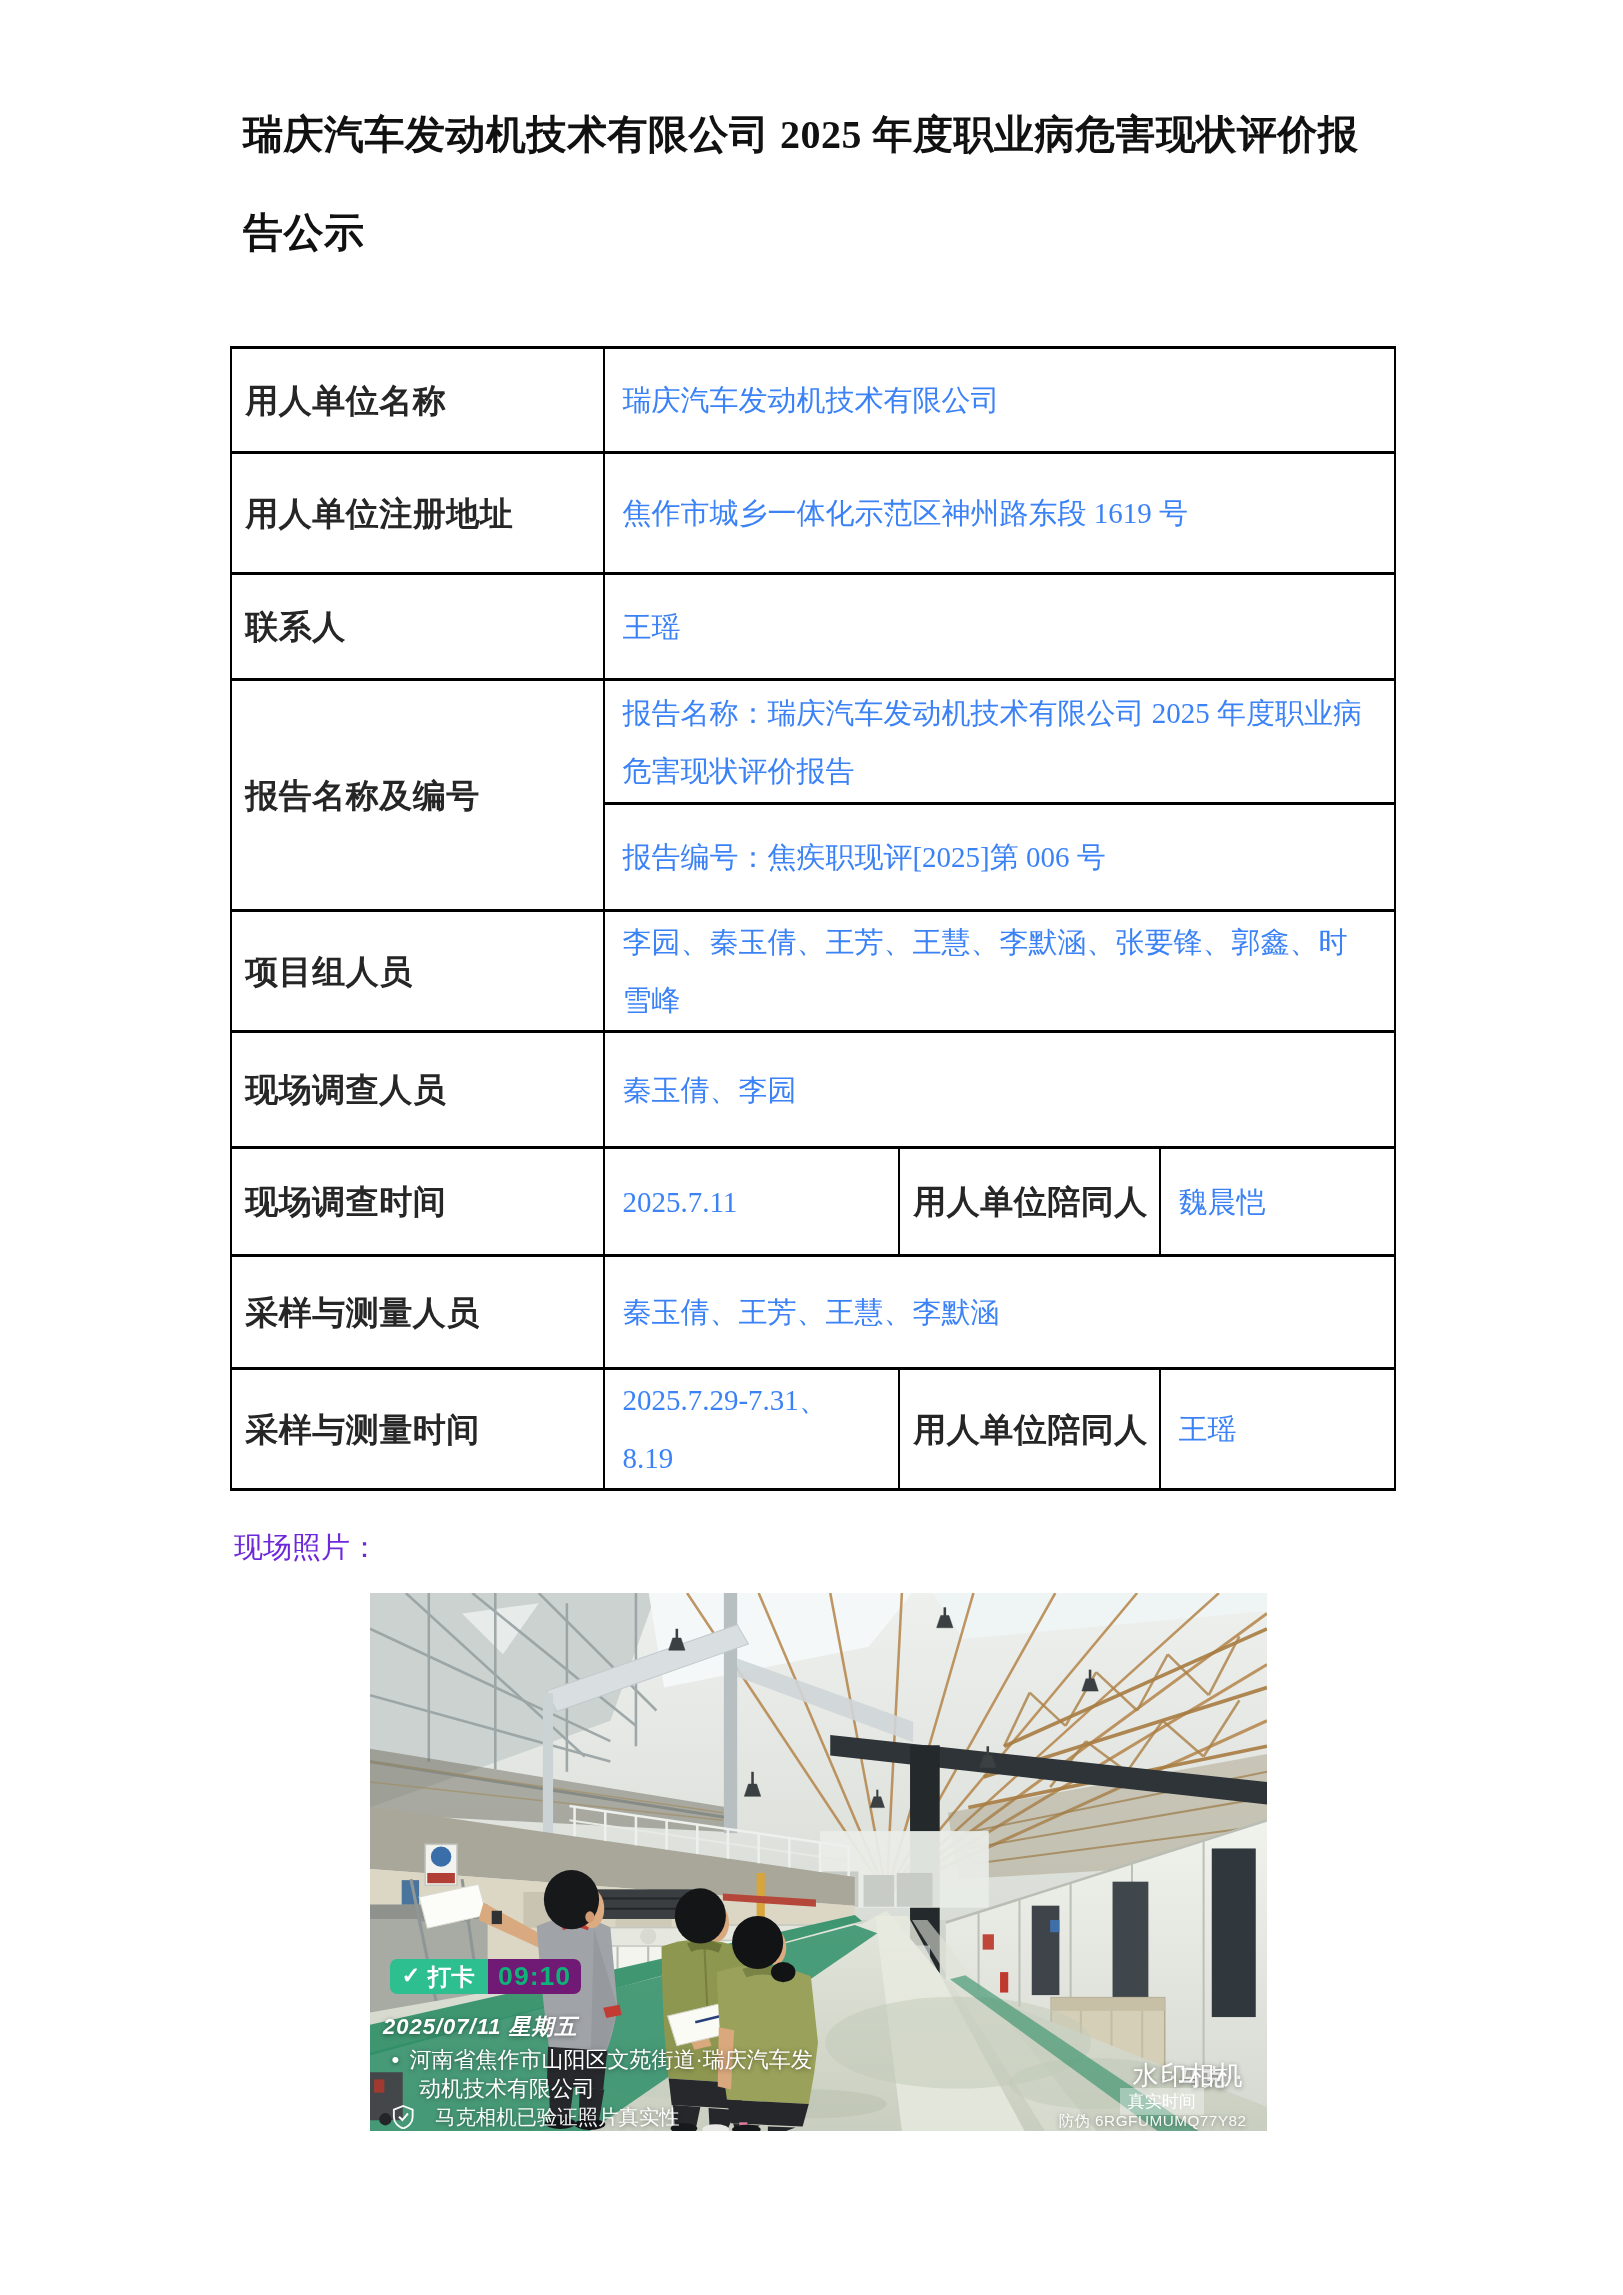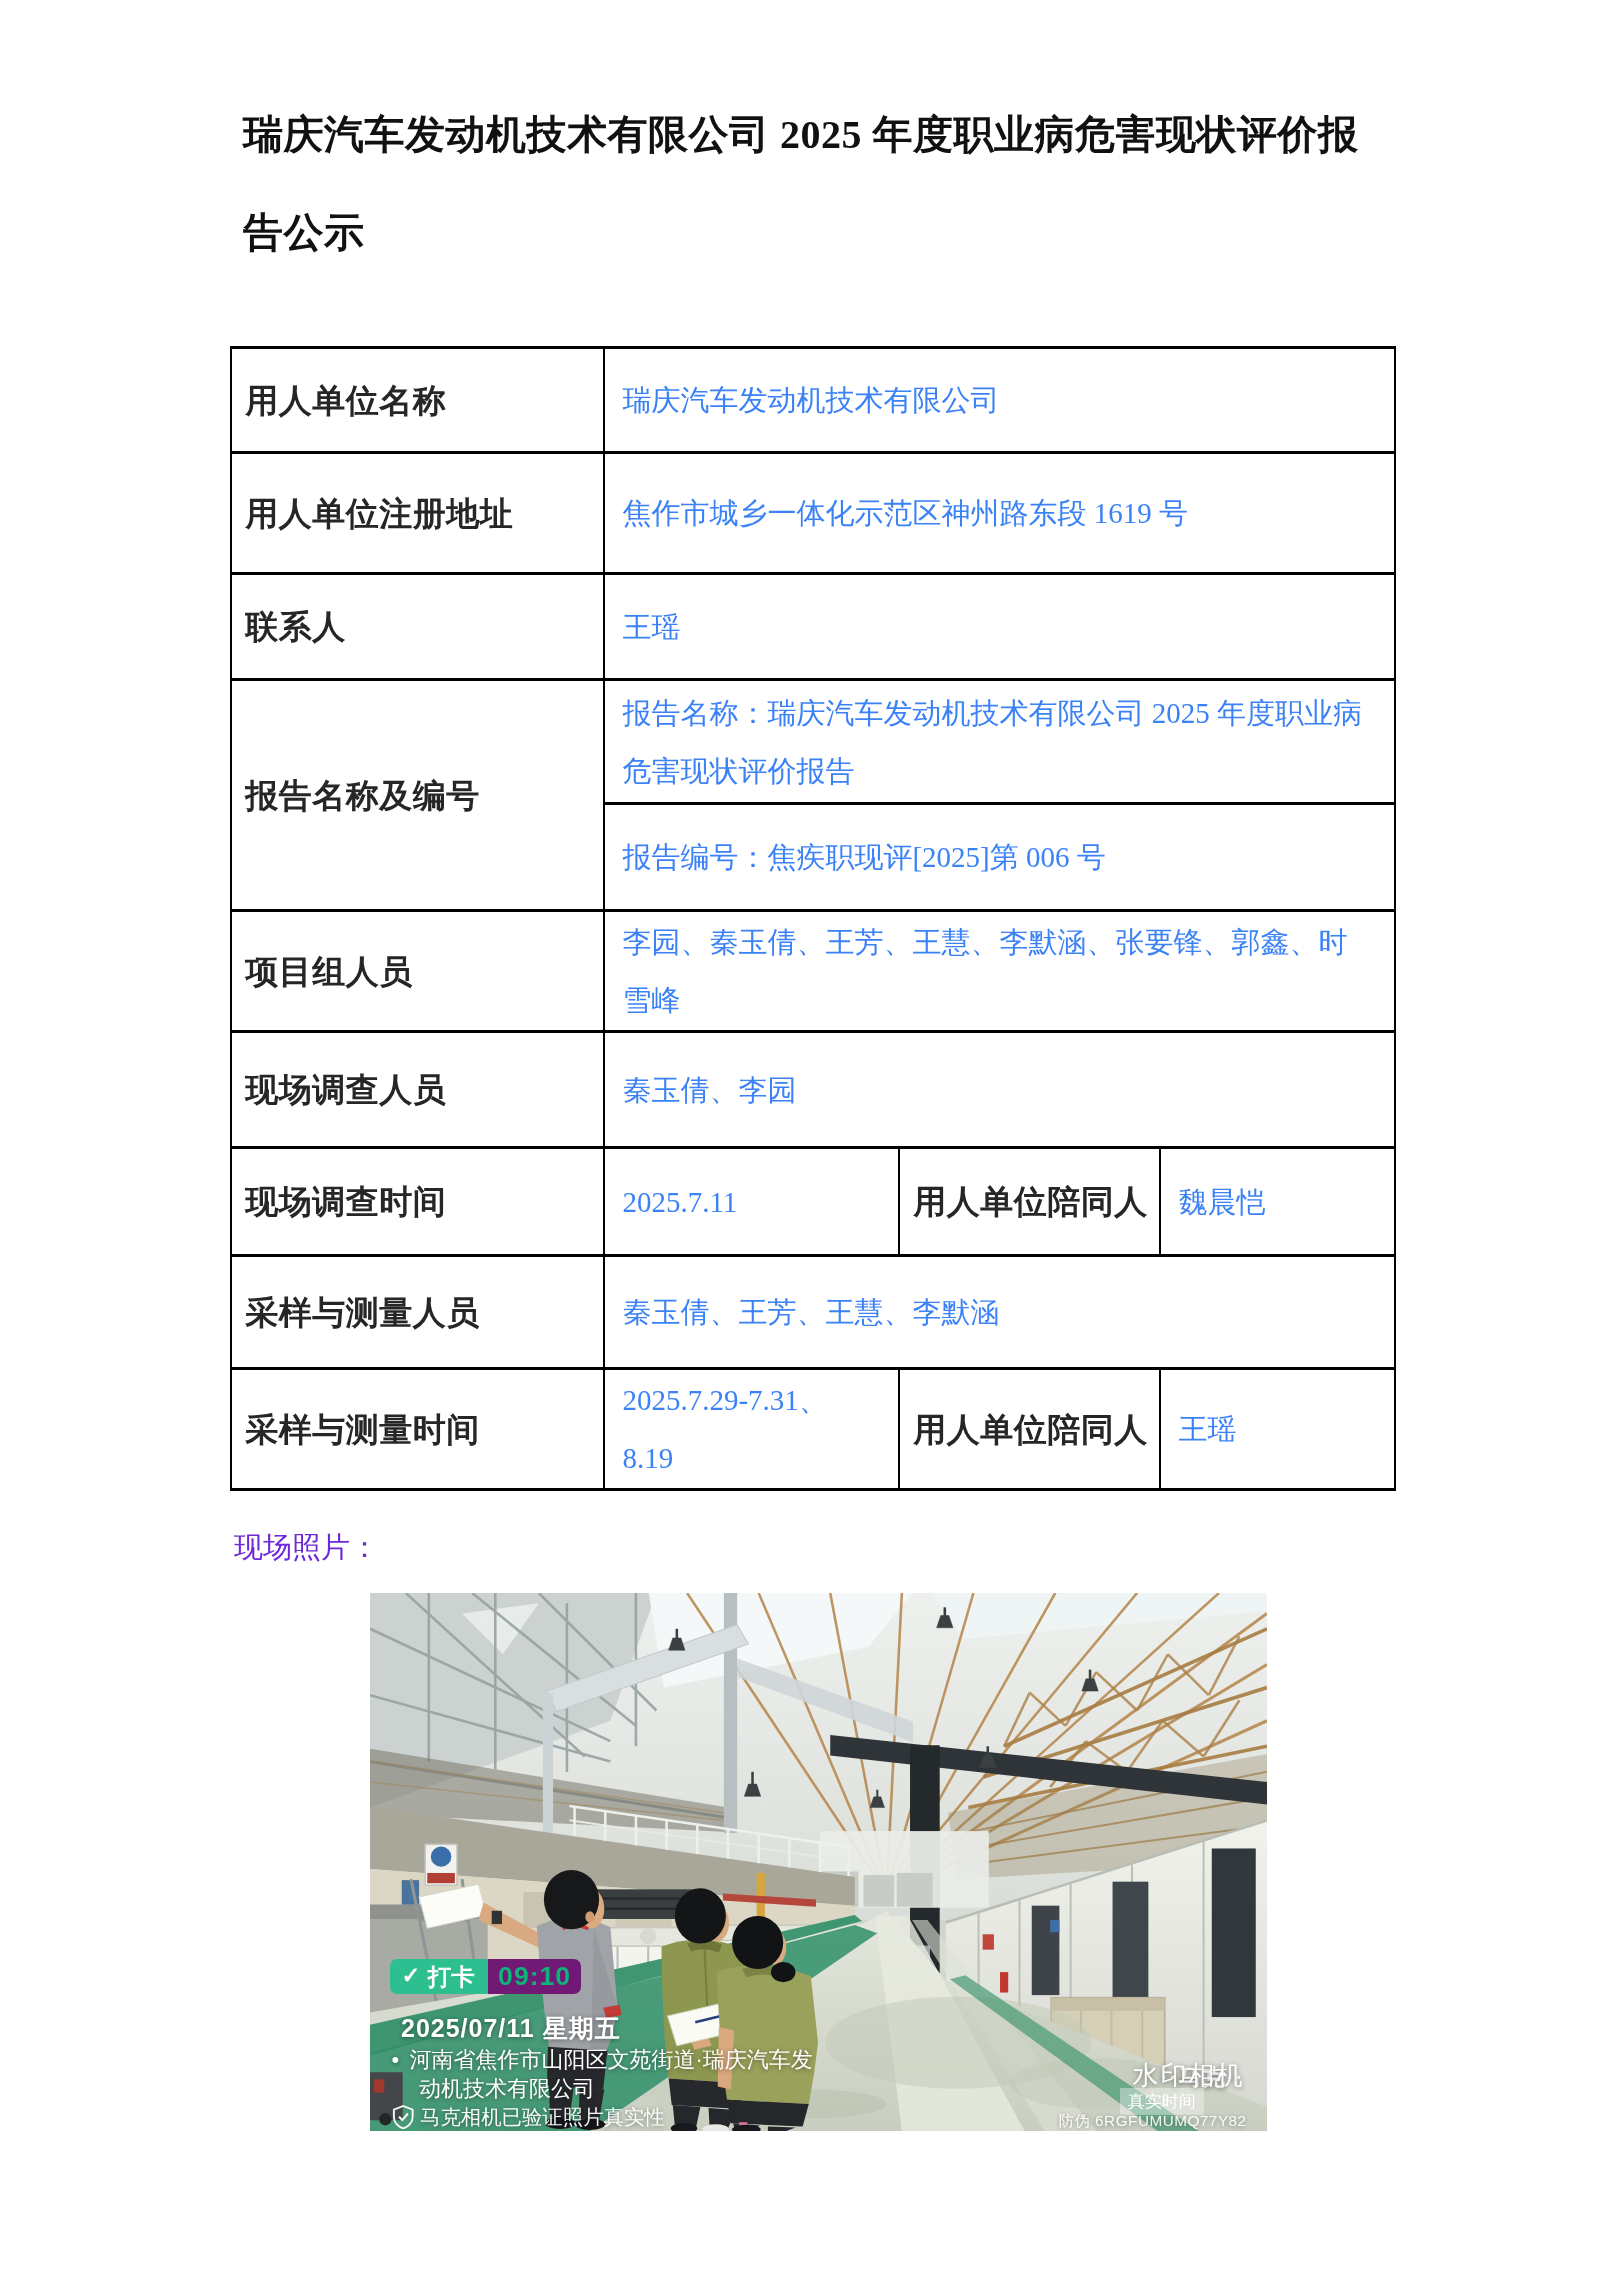--- a/index.html
+++ b/index.html
@@ -40,24 +40,24 @@
   .wm{position:absolute;color:#fff;font-family:"Liberation Sans",sans-serif;
       text-shadow:0 1px 5.1px rgba(0,0,0,.45);white-space:nowrap;}
   .wm-badge{left:20.4px;top:366px;height:35px;display:flex;align-items:stretch;
             font-weight:700;text-shadow:none;}
   .wm-badge .seg-green{display:flex;align-items:center;gap:7.2px;background:#2dbf8f;
       border-radius:7.2px 0 0 7.2px;padding:0 13.3px 0 11.2px;color:#fff;font-size:23.5px;}
   .wm-badge .seg-white{display:flex;align-items:center;background:#701a75;
       border-radius:0 7.2px 7.2px 0;padding:0 10.2px;color:#0db378;font-size:26.6px;
       letter-spacing:1px;}
   .check-glyph{font-size:22.5px;line-height:1;}
-  .wm-date{left:31px;top:419px;font-size:25px;font-weight:600;letter-spacing:1px;}
+  .wm-date{left:13px;top:419px;font-size:22px;font-weight:600;letter-spacing:1px;font-style:italic;}
   .wm-addr1{left:21.5px;top:452px;font-size:22px;display:flex;gap:10.2px;align-items:center;}
   .wm-addr2{left:49px;top:481px;font-size:22px;}
-  .wm-verify{left:21.5px;top:510px;font-size:20.4px;display:flex;gap:6px;align-items:center;opacity:.96;}
+  .wm-verify{left:21.5px;top:510px;font-size:20.4px;display:flex;gap:21px;align-items:center;opacity:.96;}
   .wm-brand1{right:22.5px;top:437px;font-size:22.5px;font-weight:600;letter-spacing:1.5px;margin-top:32px;}
   .wm-brand2{right:22.5px;top:465px;font-size:26px;font-weight:400;letter-spacing:2px;}
   .wm-realtime{right:63px;top:495px;font-size:17px;background:rgba(250,250,250,.40);
       color:#fff;padding:2px 8.2px;border-radius:0;text-shadow:none;}
   .wm-anti{right:20.4px;top:518px;font-size:15.3px;opacity:.92;letter-spacing:0.5px;}
 </style>
 </head>
 <body>
 
 <div class="page">

